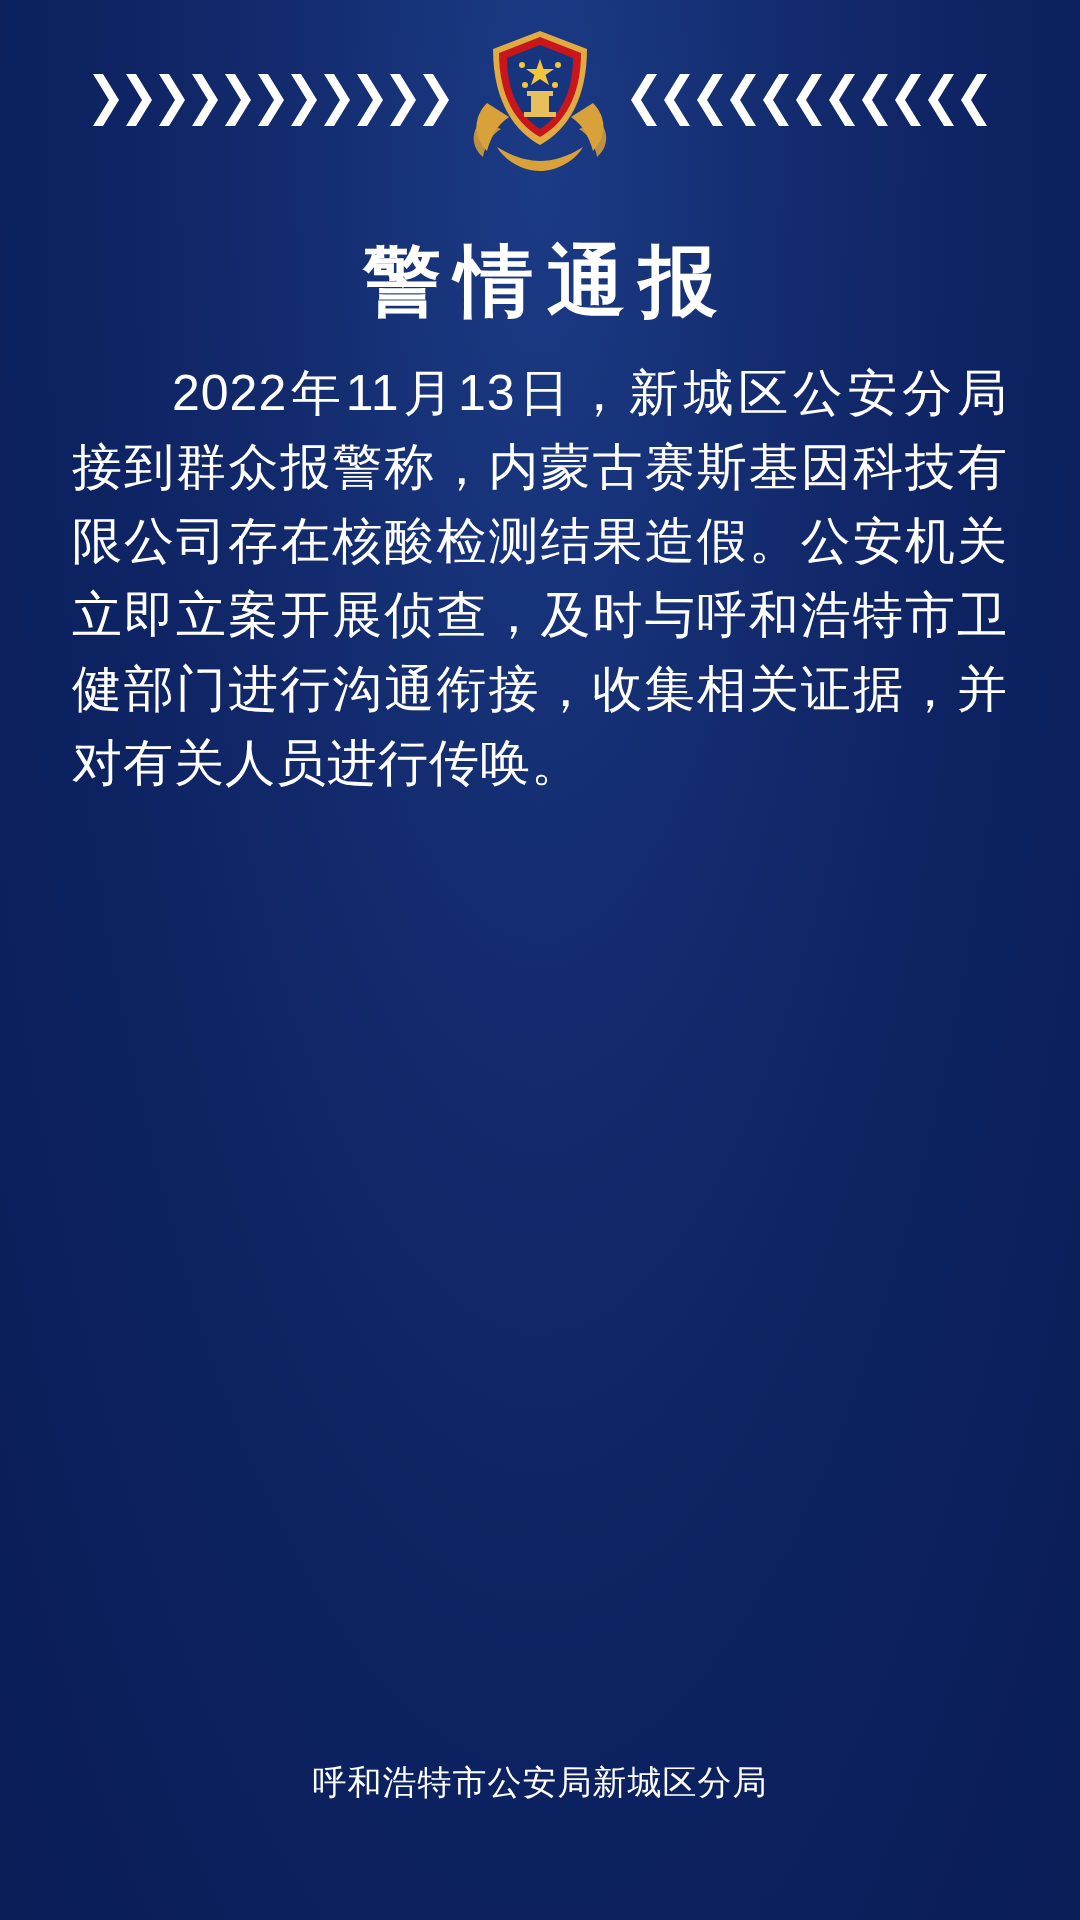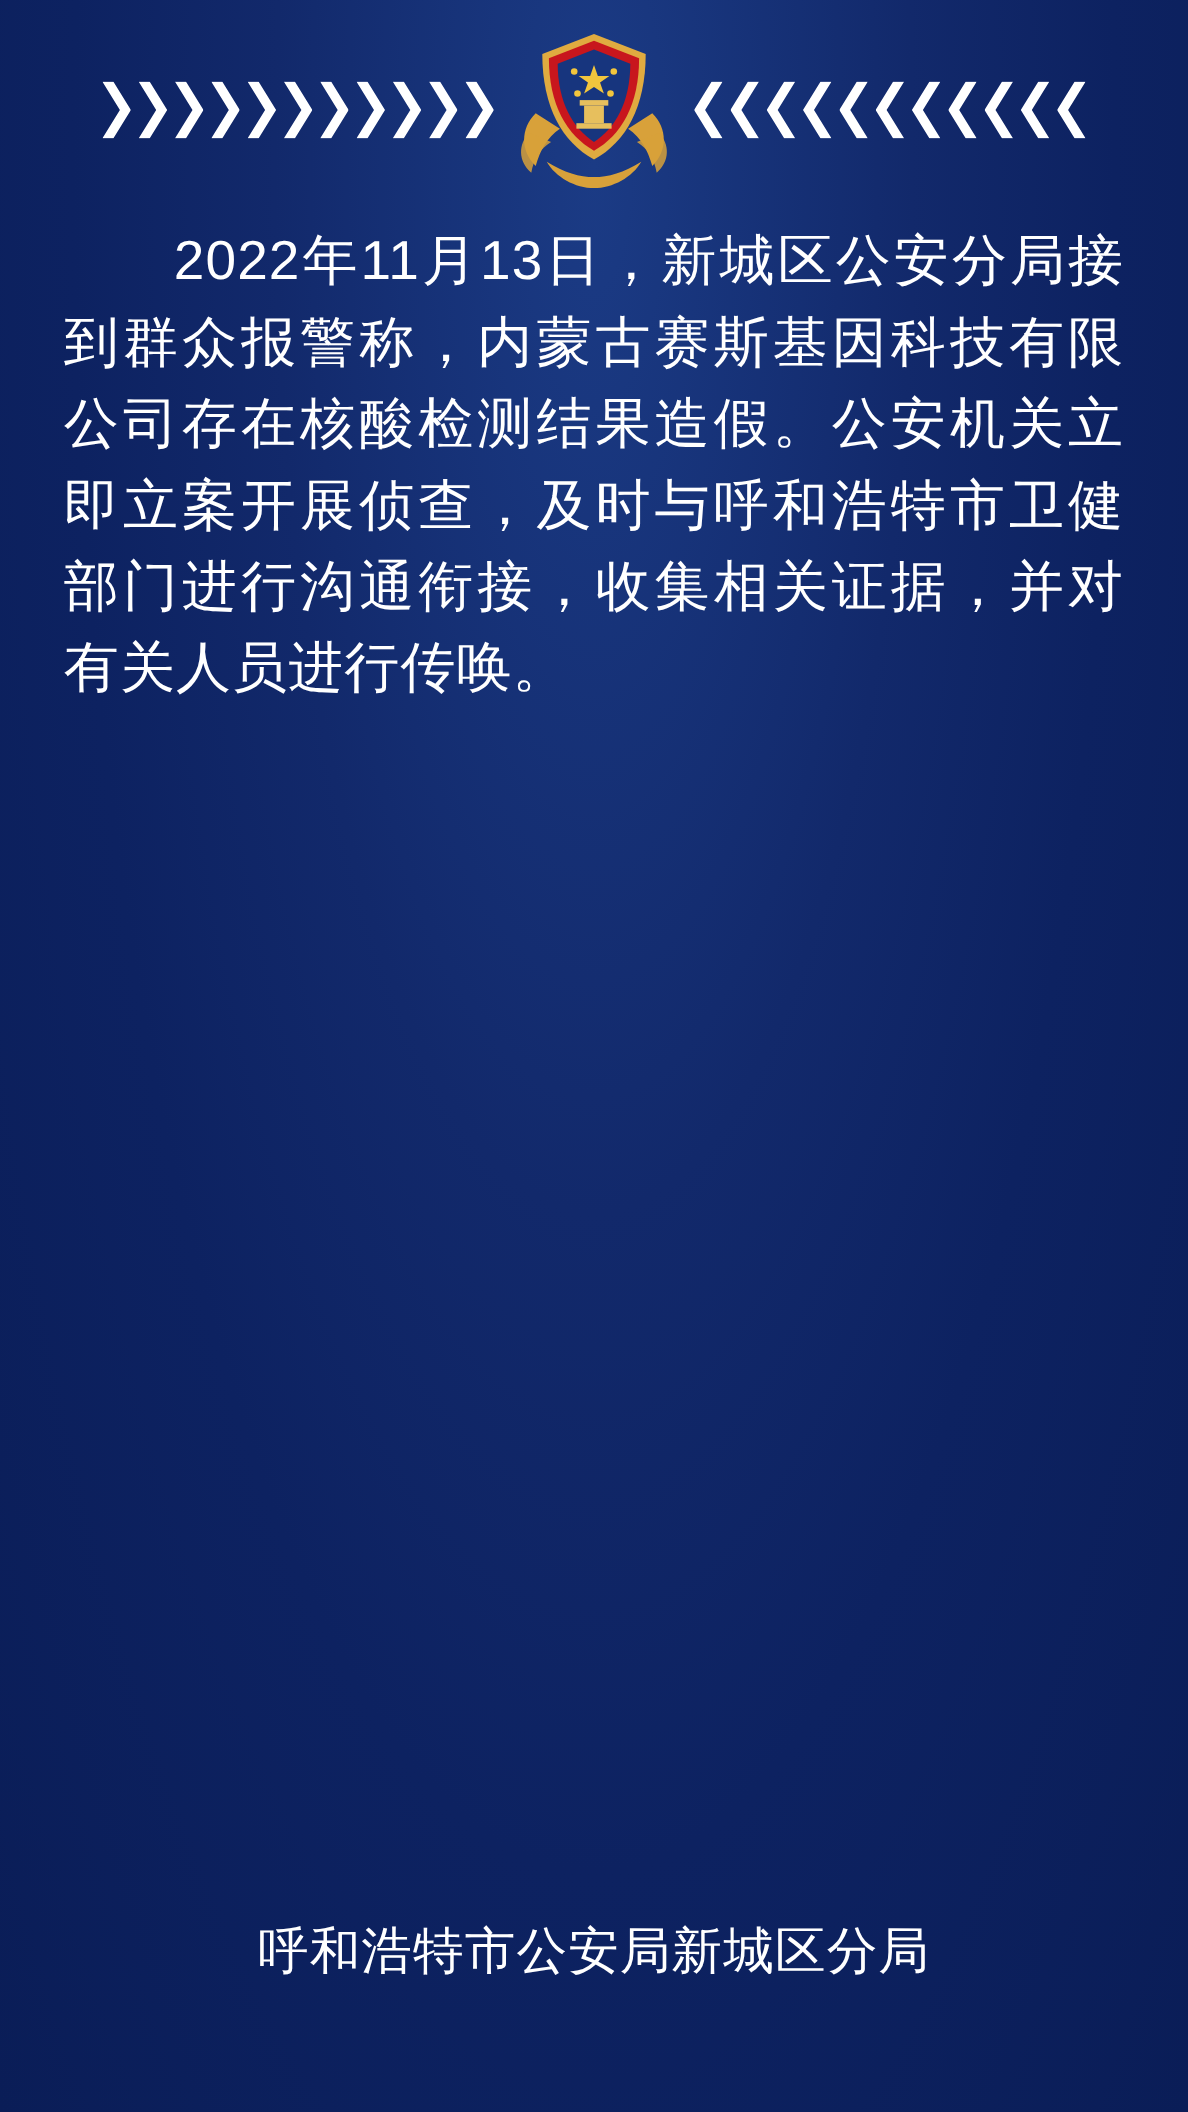--- a/index.html
+++ b/index.html
@@ -80,32 +80,32 @@
   .body-text {
     font-size: 50px;
     line-height: 1.48;
     letter-spacing: 1px;
     text-align: justify;
     text-justify: inter-ideograph;
     color: #ffffff;
     font-weight: 400;
   }
   .body-text p {
-    margin: 0 0 6px;
+    margin: 0 14px 6px;
     text-indent: 2em;
   }
 
   
   .signature {
     position: absolute;
     left: 58px;
     right: 58px;
     bottom: 112px;
     text-align: center;
-    font-size: 46px;
+    font-size: 34px;
     line-height: 1.5;
     color: #ffffff;
   }
   .signature .org { letter-spacing: 1px; }
   .signature .date { letter-spacing: 1px; }
 </style>
 </head>
 <body>
 
 <div class="poster">
@@ -166,20 +166,21 @@
         <span class="chev left"></span>
         <span class="chev left"></span>
       <span class="chev left"></span>
         <span class="chev left"></span>
         <span class="chev left"></span>
       <span class="chev left"></span>
         <span class="chev left"></span>
     </div>
   </div>
 
+  <h1 class="title">警情通报</h1>
 
   <div class="body-text">
     <p>2022年11月13日，新城区公安分局接到群众报警称，内蒙古赛斯基因科技有限公司存在核酸检测结果造假。公安机关立即立案开展侦查，及时与呼和浩特市卫健部门进行沟通衔接，收集相关证据，并对有关人员进行传唤。</p>
   </div>
 
   <div class="signature">
     <div class="org">呼和浩特市公安局新城区分局</div>
   </div>
 
 </div>

